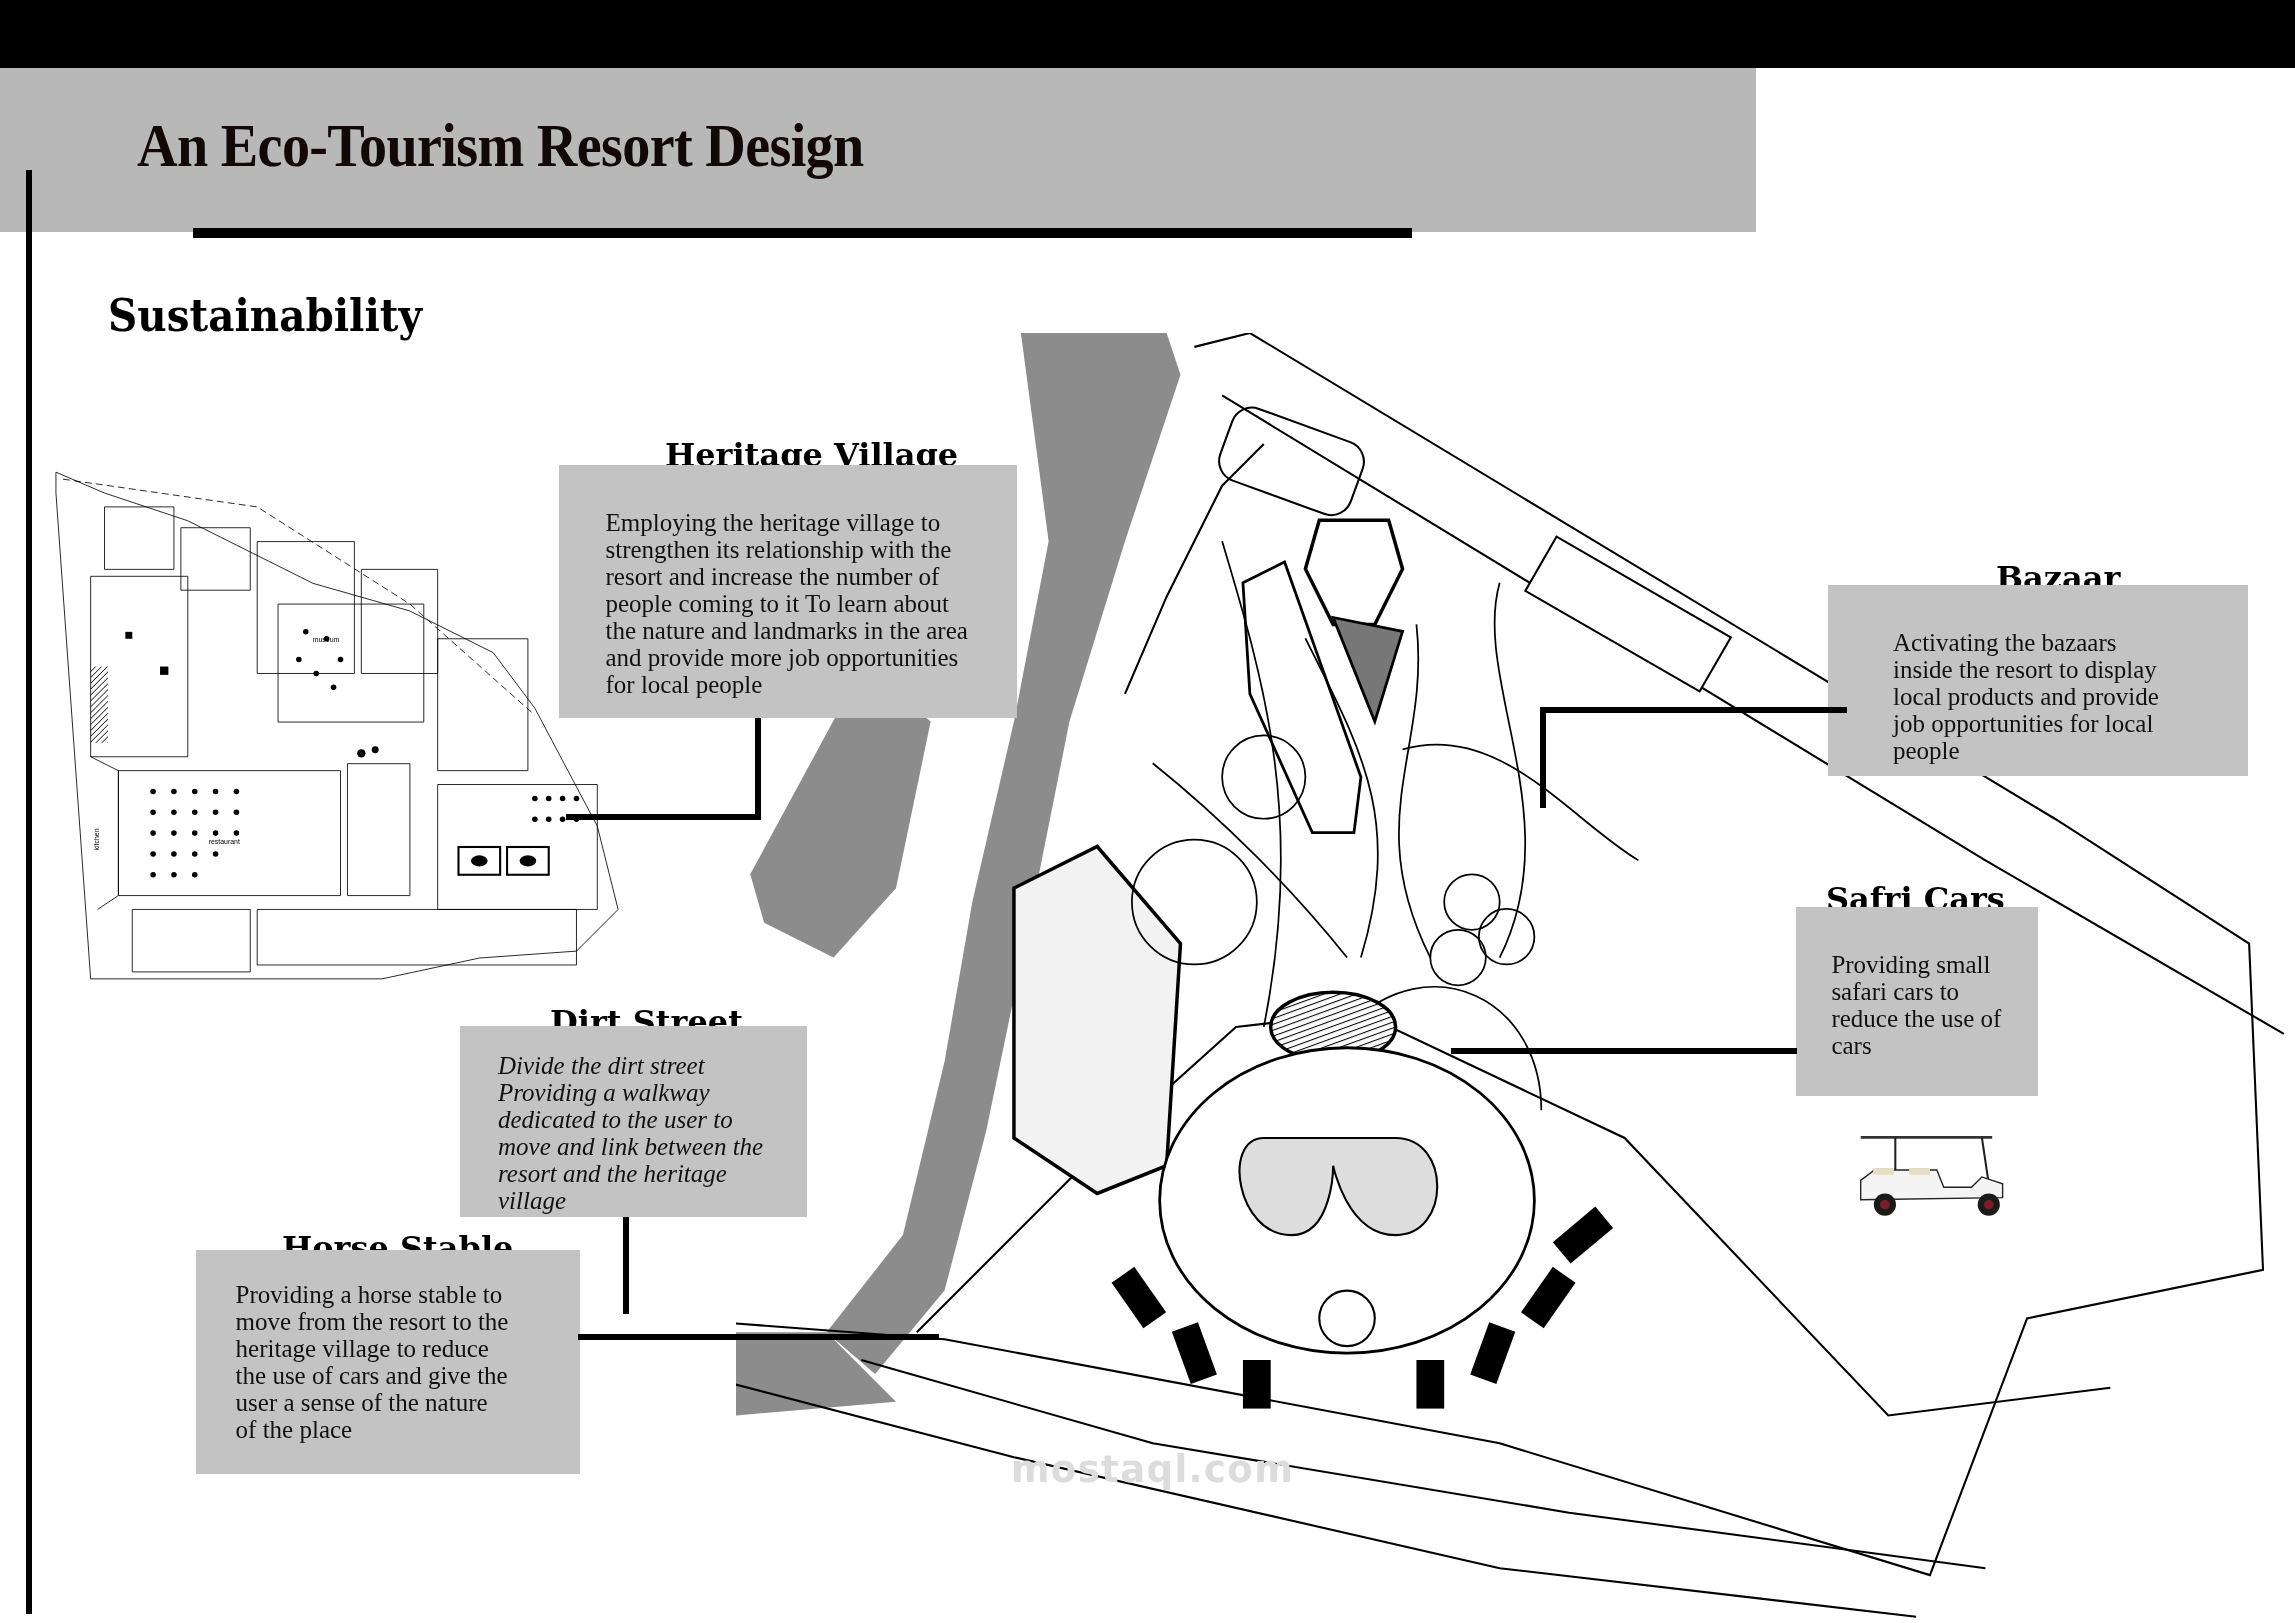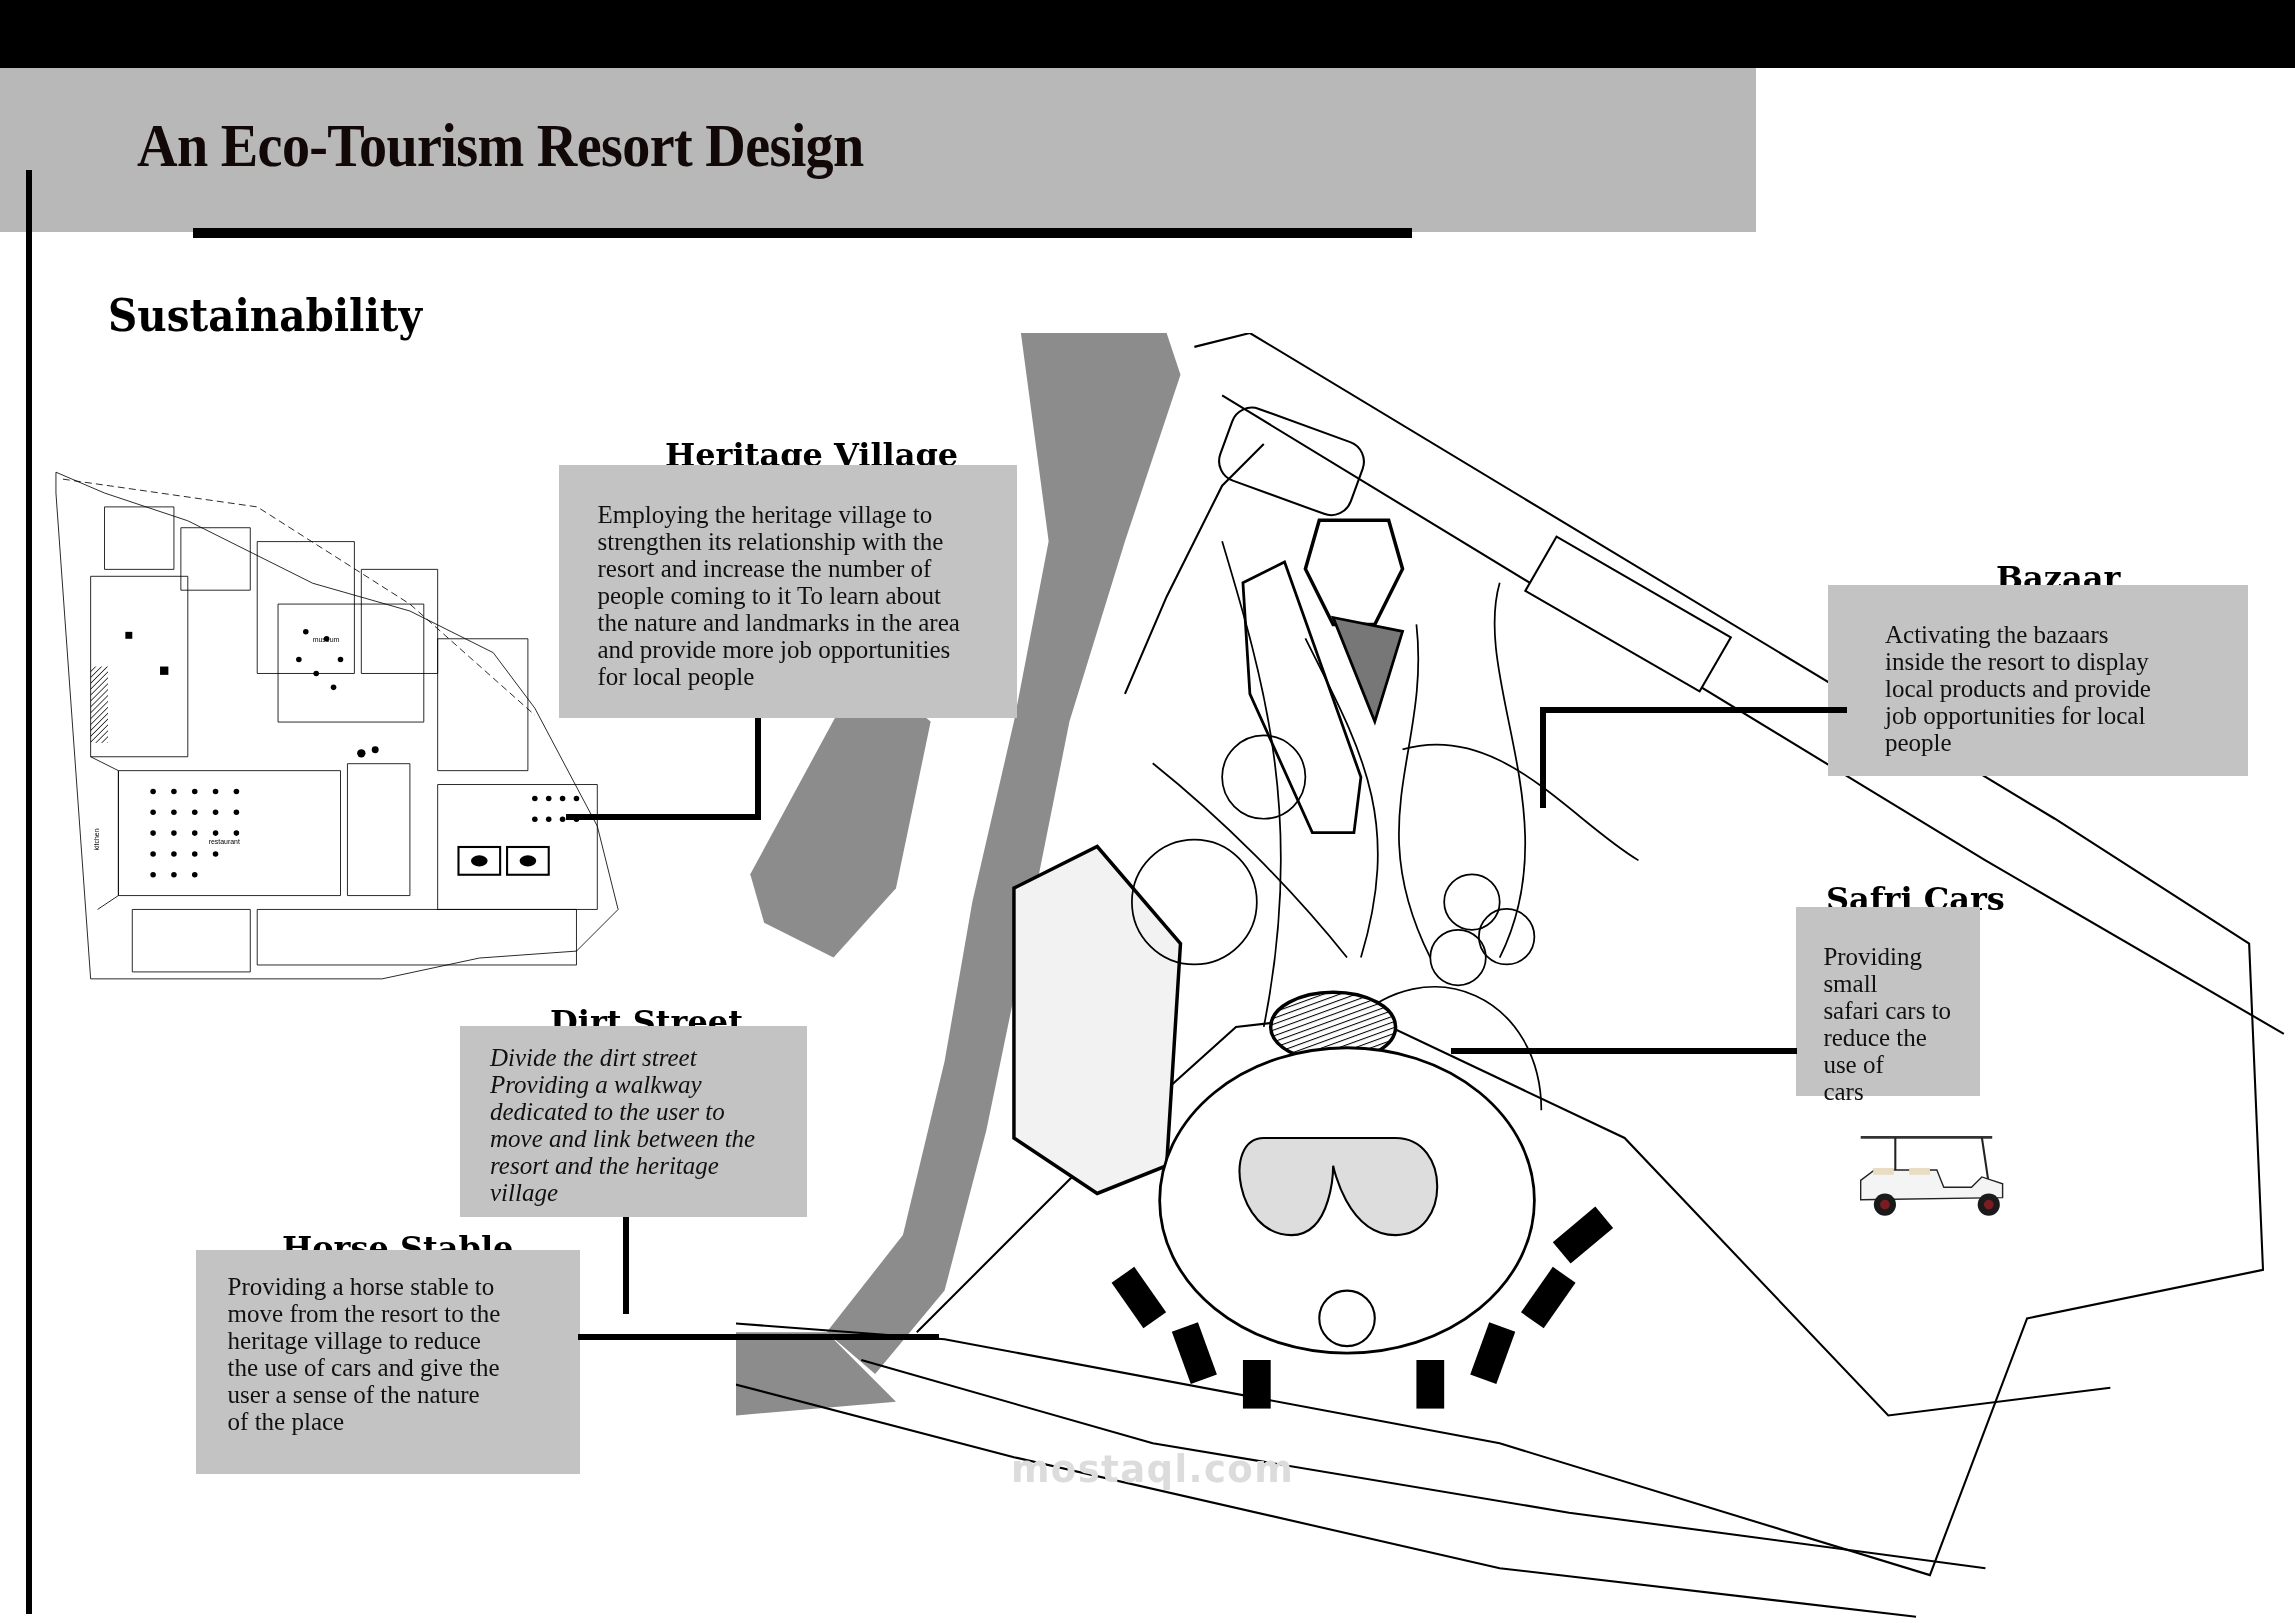--- a/index.html
+++ b/index.html
@@ -28,21 +28,21 @@
     position: absolute; margin: 16px;
     font-family: "DejaVu Serif", serif; font-weight: 900; font-size: 32px; color: #000;
     white-space: nowrap;
   }
   .callout-box {
     position: absolute; background: #c3c3c3;
     box-sizing: border-box; padding: 28px 19.4px 14px 30.5px;
     font-family: "Liberation Serif", "DejaVu Serif", serif;
     font-size: 25px; line-height: 27px; color: #111;
   }
-  .callout-box p { margin: 8px; white-space: pre-line; }
+  .callout-box p { margin: 16px; white-space: pre-line; }
   .connector { position: absolute; background: #000; }
 
   #site-plan { left: 49px; top: 465px; width: 583px; height: 528px; }
   #master-plan { left: 736px; top: 333px; width: 1560px; height: 1290px; }
   #safari-car { left: 1833px; top: 1118px; width: 180px; height: 104px; }
   #watermark {
     left: 1000px; top: 1451px; width: 305px; text-align: center;
     color: #dcdcdc; pointer-events: none;
   }
   #watermark .ar { font-family: "DejaVu Sans", sans-serif; font-weight: bold; font-size: 76px; line-height: 76px; }
@@ -228,21 +228,21 @@
   <p>Activating the bazaars
 inside the resort to display
 local products and provide
 job opportunities for local
 people</p>
 </div>
 <div class="connector" style="left:1540px; top:707px; width:307px; height:5.6px;"></div>
 <div class="connector" style="left:1540px; top:707px; width:5.6px; height:101px;"></div>
 
 <h3 class="callout-title" style="left:1810px; top:864px;">Safri Cars</h3>
-<div class="callout-box" style="left:1796px; top:907px; width:184px; height:189px; padding-left:19.4px;">
+<div class="callout-box" style="left:1796px; top:907px; width:242px; height:189px; padding-left:19.4px;">
   <p>Providing small
 safari cars to
 reduce the use of
 cars</p>
 </div>
 <div class="connector" style="left:1451px; top:1048px; width:346px; height:5.6px;"></div>
 
 <h3 class="callout-title" style="left:534px; top:987px;">Dirt Street</h3>
 <div class="callout-box" style="left:460px; top:1026px; width:347px; height:191px; padding:9.7px 14px 7px 22px;font-style:italic;">
   <p>Divide the dirt street

